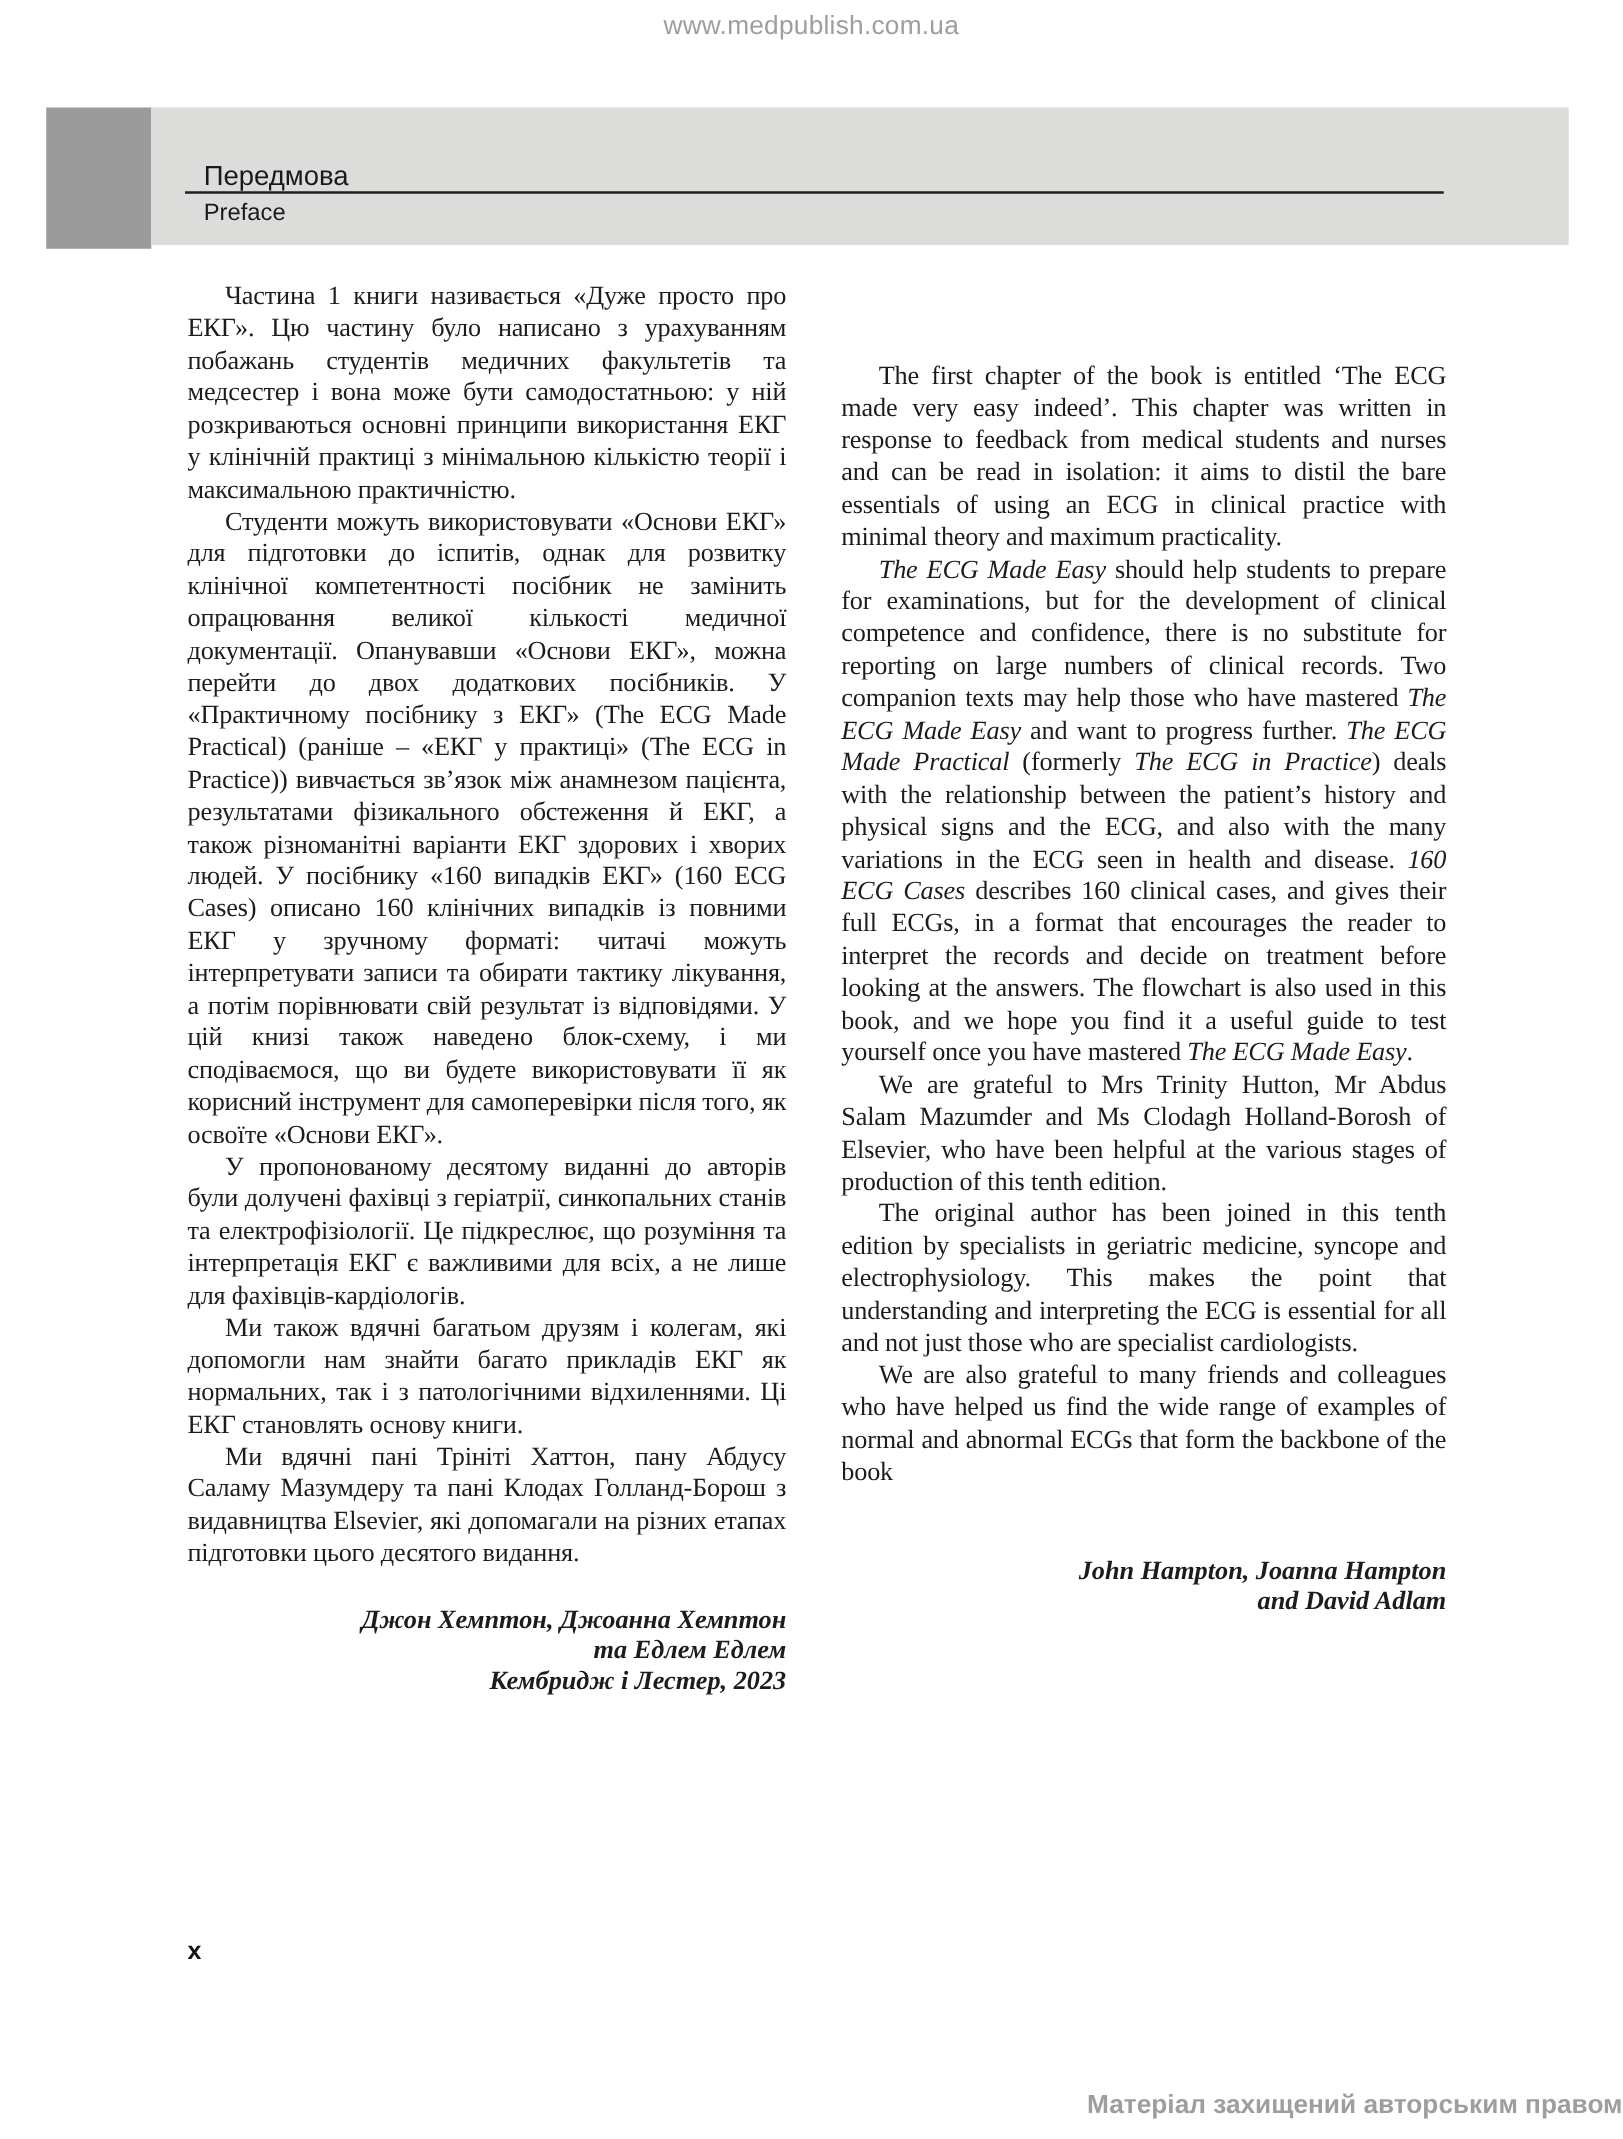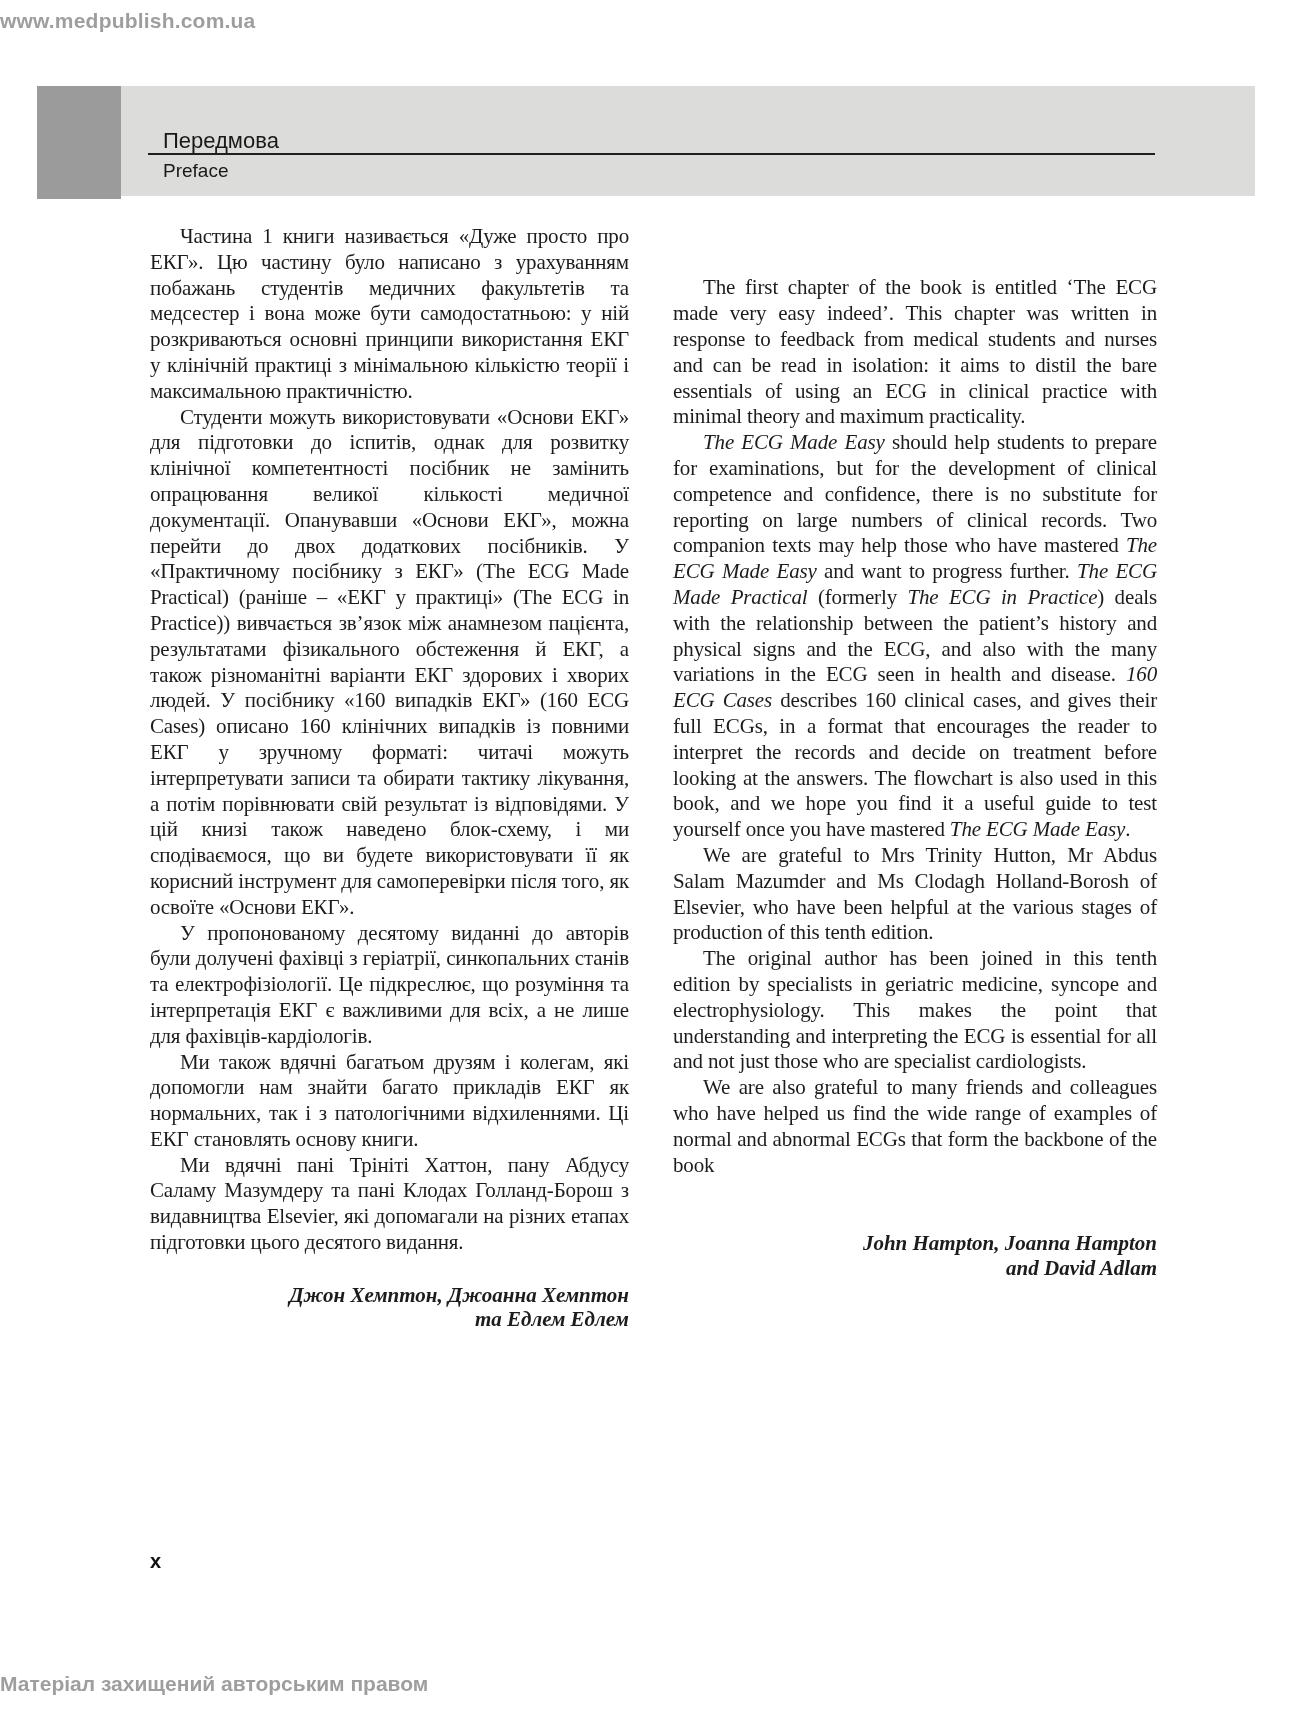--- a/index.html
+++ b/index.html
@@ -7,22 +7,23 @@
     width: 1298px; height: 1711px;
     position: relative;
     background: #ffffff;
     font-family: "Liberation Serif", serif;
     overflow: hidden;
   }
 
   
   .site-url {
     position: absolute; top: 9px; left: 0; width: 100%;
+    text-align: center;
     font-family: "Liberation Sans", sans-serif;
-    font-weight: bold; font-size: 21px;
+    font-weight: normal; font-size: 21px;
     color: var(--text_gray, #9a9a9a);
     letter-spacing: .2px;
   }
 
   
   .band { position: absolute; top: 86px; left: 0; width: 100%; height: 113px; padding-left: 44px; }
   .band-tab {
     position: absolute; left: 37px; top: 0; width: 84px; height: 113px;
     background: var(--tab_gray, #9b9b9b);
   }
@@ -68,21 +69,21 @@
   .col-en .signature { margin-top: 53px; }
 
   
   .page-number {
     position: absolute; left: 150px; top: 1550px;
     font-family: "Liberation Sans", sans-serif;
     font-weight: bold; font-size: 20px; color: #111111;
   }
   .copyright {
     position: absolute; top: 1672px; left: 0; width: 100%;
-    text-align: left;
+    text-align: right;
     font-family: "Liberation Sans", sans-serif;
     font-weight: bold; font-size: 21px;
     color: var(--text_gray, #9e9e9e);
   }
 </style>
 </head>
 <body>
 
 <div class="site-url">www.medpublish.com.ua</div>
 
@@ -98,20 +99,21 @@
 <div class="text-columns">
   <div class="col col-uk" lang="uk">
       <p><span>Частина 1 книги називається «Дуже просто про ЕКГ». Цю частину було написано з урахуванням побажань студентів медичних факультетів та медсестер і вона може бути самодостатньою: у ній розкриваються основні принципи використання ЕКГ у клінічній практиці з мінімальною кількістю теорії і максимальною практичністю.</span></p>
       <p><span>Студенти можуть використовувати «Основи ЕКГ» для підготовки до іспитів, однак для розвитку клінічної компетентності посібник не замінить опрацювання великої кількості медичної документації. Опанувавши «Основи ЕКГ», можна перейти до двох додаткових посібників. У «Практичному посібнику з ЕКГ» (The ECG Made Practical) (раніше – «ЕКГ у практиці» (The ECG in Practice)) вивчається зв’язок між анамнезом пацієнта, результатами фізикального обстеження й ЕКГ, а також різноманітні варіанти ЕКГ здорових і хворих людей. У посібнику «160 випадків ЕКГ» (160 ECG Cases) описано 160 клінічних випадків із повними ЕКГ у зручному форматі: читачі можуть інтерпретувати записи та обирати тактику лікування, а потім порівнювати свій результат із відповідями. У цій книзі також наведено блок-схему, і ми сподіваємося, що ви будете використовувати її як корисний інструмент для самоперевірки після того, як освоїте «Основи ЕКГ».</span></p>
       <p><span>У пропонованому десятому виданні до авторів були долучені фахівці з геріатрії, синкопальних станів та електрофізіології. Це підкреслює, що розуміння та інтерпретація ЕКГ є важливими для всіх, а не лише для фахівців-кардіологів.</span></p>
       <p><span>Ми також вдячні багатьом друзям і колегам, які допомогли нам знайти багато прикладів ЕКГ як нормальних, так і з патологічними відхиленнями. Ці ЕКГ становлять основу книги.</span></p>
       <p><span>Ми вдячні пані Трініті Хаттон, пану Абдусу Саламу Мазумдеру та пані Клодах Голланд-Борош з видавництва Elsevier, які допомагали на різних етапах підготовки цього десятого видання.</span></p>
       <div class="signature">
         <div>Джон Хемптон, Джоанна Хемптон</div>
         <div>та Едлем Едлем</div>
+        <div>Кембридж і Лестер, 2023</div>
       </div>
     </div>
   <div class="col col-en" lang="en">
       <p><span>The first chapter of the book is entitled ‘The ECG made very easy indeed’. This chapter was written in response to feedback from medical students and nurses and can be read in isolation: it aims to distil the bare essentials of using an ECG in clinical practice with minimal theory and maximum practicality.</span></p>
       <p><i>The ECG Made Easy</i><span> should help students to prepare for examinations, but for the development of clinical competence and confidence, there is no substitute for reporting on large numbers of clinical records. Two companion texts may help those who have mastered </span><i>The ECG Made Easy</i><span> and want to progress further. </span><i>The ECG Made Practical</i><span> (formerly </span><i>The ECG in Practice</i><span>) deals with the relationship between the patient’s history and physical signs and the ECG, and also with the many variations in the ECG seen in health and disease. </span><i>160 ECG Cases</i><span> describes 160 clinical cases, and gives their full ECGs, in a format that encourages the reader to interpret the records and decide on treatment before looking at the answers. The flowchart is also used in this book, and we hope you find it a useful guide to test yourself once you have mastered </span><i>The ECG Made Easy</i><span>.</span></p>
       <p><span>We are grateful to Mrs Trinity Hutton, Mr Abdus Salam Mazumder and Ms Clodagh Holland-Borosh of Elsevier, who have been helpful at the various stages of production of this tenth edition.</span></p>
       <p><span>The original author has been joined in this tenth edition by specialists in geriatric medicine, syncope and electrophysiology. This makes the point that understanding and interpreting the ECG is essential for all and not just those who are specialist cardiologists.</span></p>
       <p><span>We are also grateful to many friends and colleagues who have helped us find the wide range of examples of normal and abnormal ECGs that form the backbone of the book</span></p>
       <div class="signature">
         <div>John Hampton, Joanna Hampton</div>

